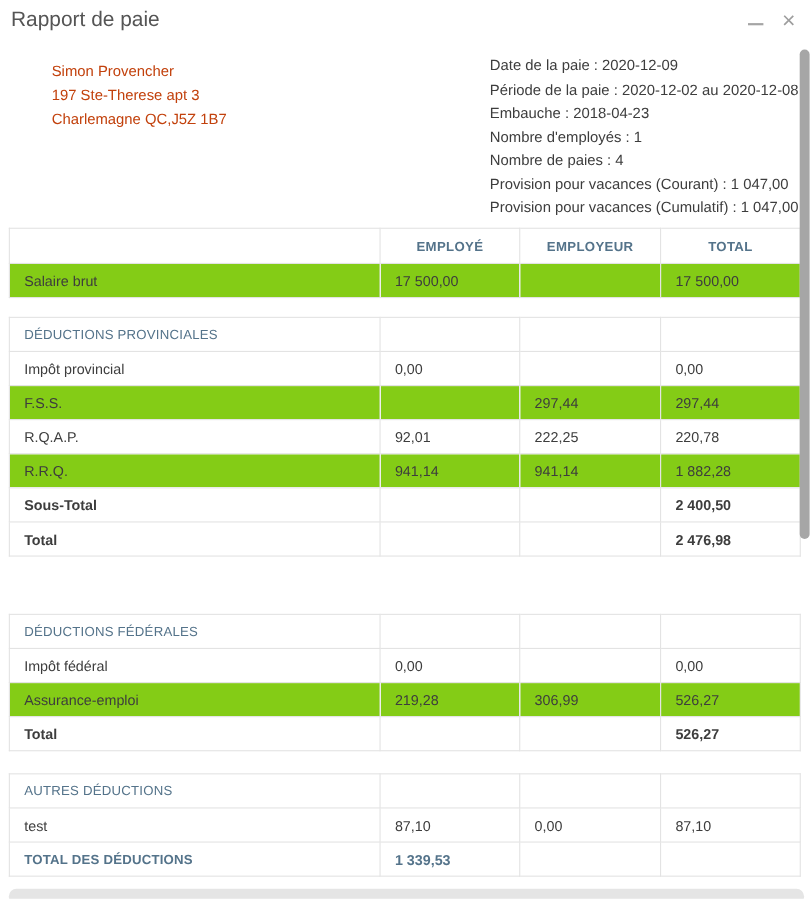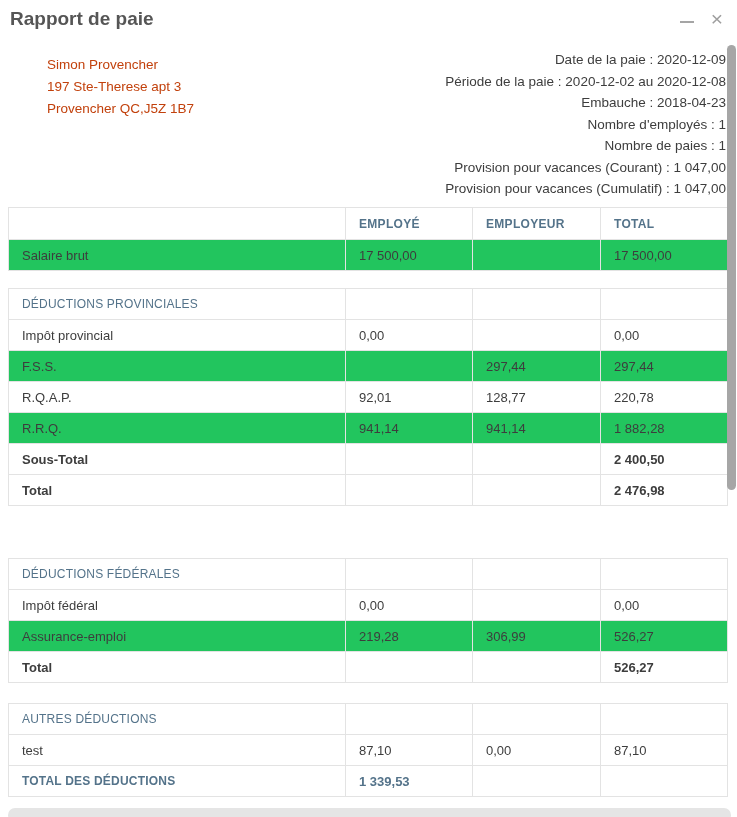--- a/index.html
+++ b/index.html
@@ -16,40 +16,39 @@
     background: #ffffff;
   }
 
   
   .titlebar {
     position: absolute; top: 0; left: 0; right: 0; height: 38px;
     background: #ffffff;
   }
   .title {
     position: absolute; left: 10px; top: 8px;
-    font-size: 19px; color: #555555; font-weight: 700;
+    font-size: 19px; color: #555555; font-weight: 400;
   }
   .win-btn {
     position: absolute; top: 6px; width: 24px; height: 24px;
     display: flex; align-items: center; justify-content: center;
     color: #9e9e9e; cursor: pointer; background: transparent; border: none;
   }
   .btn-min { right: 38px; }
   .btn-close { right: 8px; }
   .min-glyph { display: block; width: 14px; height: 0; border-top: 2px solid #a5a5a5; margin-top: 8px; }
   .close-glyph { font-size: 21px; line-height: 21px; color: #9e9e9e; font-weight: 400; }
 
   
   .address-block {
     position: absolute; left: 47px; top: 54px;
     font-size: 13.5px; line-height: 22px; color: #c2410c;
   }
   .info-block {
     position: absolute; right: 11px; top: 49px;
-    text-align: right;
     font-size: 13.5px; line-height: 21.5px; color: #3d3d3d;
   }
 
   
   table {
     position: absolute; left: 8px;
     width: 719px; table-layout: fixed;
     border-collapse: collapse;
     font-size: 13px; color: #3d3d3d;
   }
@@ -62,26 +61,26 @@
   col.c-er    { width: 128px; }
   col.c-tot   { width: 127px; }
   td {
     border: 1px solid #e3e3e3;
     height: 31px;
     padding: 0 13px;
     vertical-align: middle;
     overflow: hidden; white-space: nowrap;
   }
   td.num { }
-  tr.striped td { background: #22c55e; }
+  tr.striped td { background: #84cc16; }
   tr.bold td { font-weight: 700; margin-left: 48px; }
   tr.col-head td {
     height: 32px;
     color: #54738a; font-weight: 700; font-size: 12px;
-    letter-spacing: 0.3px;
+    text-align: center; letter-spacing: 0.3px;
   }
   tr.section-row td.sec-title {
     color: #54738a; font-weight: 400; font-size: 12px; letter-spacing: 0.2px;
   }
   tr.accent td { color: #54738a; font-weight: 700; }
   tr.accent td.row-label { font-size: 12px; letter-spacing: 0.2px; }
 
   
   .bottom-strip {
     position: absolute; left: 8px; width: 723px; top: 808px; height: 14px;
@@ -104,29 +103,29 @@
       <span class="min-glyph"></span>
     </button>
     <button class="win-btn btn-close">
       <span class="close-glyph">×</span>
     </button>
   </div>
 
   <div class="address-block">
     <div>Simon Provencher</div>
     <div>197 Ste-Therese apt 3</div>
-    <div>Provencher QC,J5Z 1B7</div>
+    <div>Charlemagne QC,J5Z 1B7</div>
   </div>
 
   <div class="info-block">
     <div>Date de la paie : 2020-12-09</div>
     <div>Période de la paie : 2020-12-02 au 2020-12-08</div>
     <div>Embauche : 2018-04-23</div>
     <div>Nombre d'employés : 1</div>
-    <div>Nombre de paies : 1</div>
+    <div>Nombre de paies : 4</div>
     <div>Provision pour vacances (Courant) : 1 047,00</div>
     <div>Provision pour vacances (Cumulatif) : 1 047,00</div>
   </div>
 
   <table id="table-0">
     <colgroup>
         <col class="c-label">
         <col class="c-emp">
         <col class="c-er">
         <col class="c-tot">
@@ -168,21 +167,21 @@
         </tr>
         <tr class="striped">
           <td class="row-label">F.S.S.</td>
           <td class="num"></td>
           <td class="num">297,44</td>
           <td class="num">297,44</td>
         </tr>
         <tr class="">
           <td class="row-label">R.Q.A.P.</td>
           <td class="num">92,01</td>
-          <td class="num">128,77</td>
+          <td class="num">222,25</td>
           <td class="num">220,78</td>
         </tr>
         <tr class="striped">
           <td class="row-label">R.R.Q.</td>
           <td class="num">941,14</td>
           <td class="num">941,14</td>
           <td class="num">1 882,28</td>
         </tr>
         <tr class="bold">
           <td class="row-label">Sous-Total</td>

